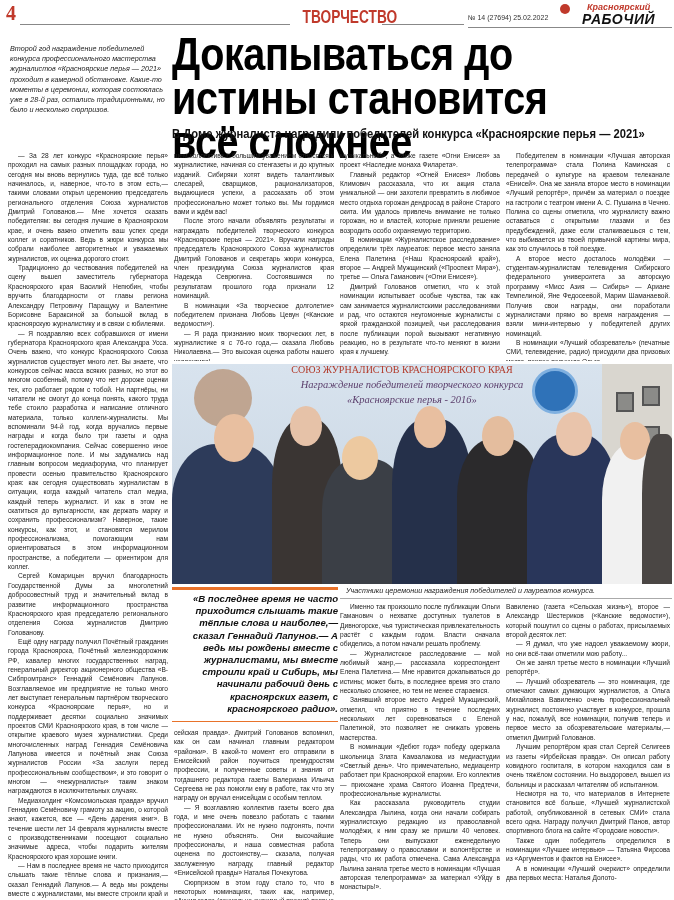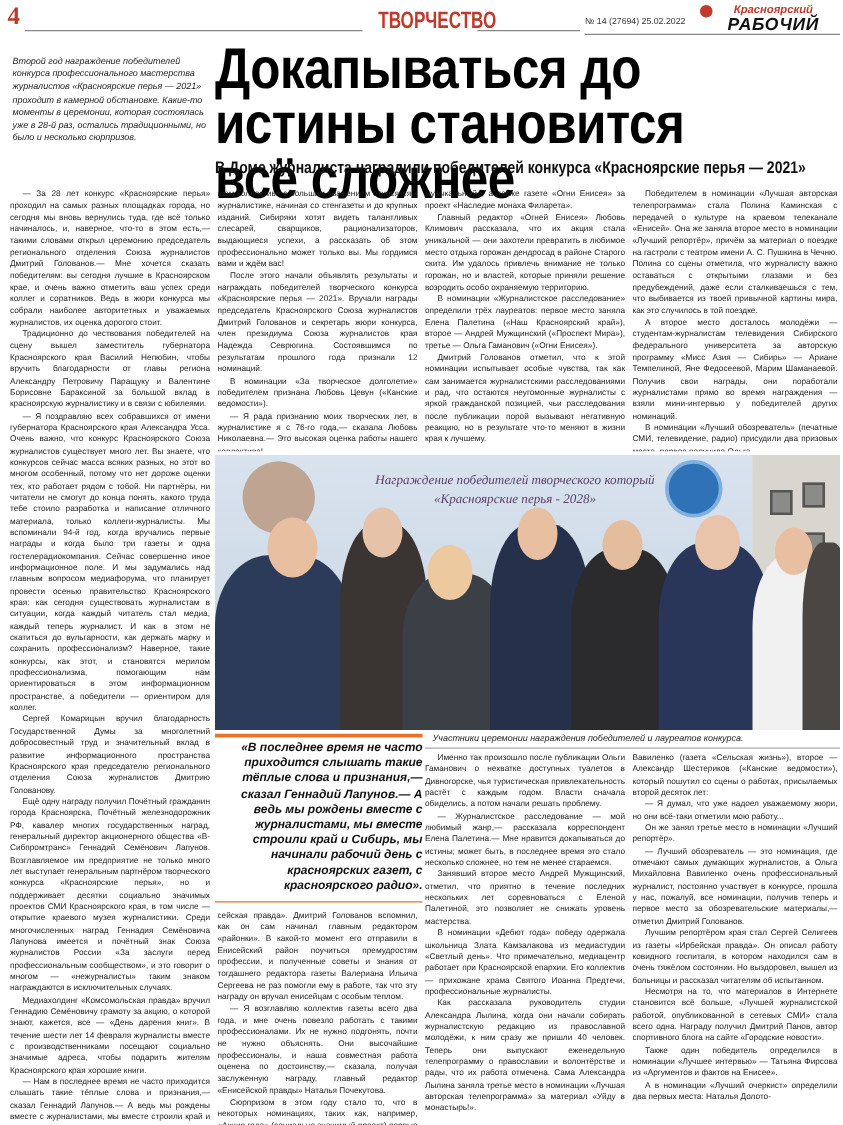--- a/index.html
+++ b/index.html
@@ -84,22 +84,23 @@
   <p>Дмитрий Голованов отметил, что к этой номинации испытывает особые чувства, так как сам занимается журналистскими расследованиями и рад, что остаются неугомонные журналисты с яркой гражданской позицией, чьи расследования после публикации порой вызывают негативную реакцию, но в результате что-то меняют в жизни края к лучшему.</p>
 </div>
 <div class="col" style="left:506px;top:151px;width:164px;height:210px;">
   <p>Победителем в номинации «Лучшая авторская телепрограмма» стала Полина Каминская с передачей о культуре на краевом телеканале «Енисей». Она же заняла второе место в номинации «Лучший репортёр», причём за материал о поездке на гастроли с театром имени А. С. Пушкина в Чечню. Полина со сцены отметила, что журналисту важно оставаться с открытыми глазами и без предубеждений, даже если сталкиваешься с тем, что выбивается из твоей привычной картины мира, как это случилось в той поездке.</p>
   <p>А второе место досталось молодёжи — студентам-журналистам телевидения Сибирского федерального университета за авторскую программу «Мисс Азия — Сибирь» — Ариане Темпелиной, Яне Федосеевой, Марим Шаманаевой. Получив свои награды, они поработали журналистами прямо во время награждения — взяли мини-интервью у победителей других номинаций.</p>
   <p>В номинации «Лучший обозреватель» (печатные СМИ, телевидение, радио) присудили два призовых места, первое получила Ольга</p>
 </div>
 
 <div class="photo">
   <div class="pen-logo"></div>
-  <div class="banner-t2">Награждение победителей творческого который</div>
-  <div class="banner-t3">«Красноярские перья - 2028»</div>
+  <div class="banner-t1">СОЮЗ ЖУРНАЛИСТОВ КРАСНОЯРСКОГО КРАЯ</div>
+  <div class="banner-t2">Награждение победителей творческого конкурса</div>
+  <div class="banner-t3">«Красноярские перья - 2016»</div>
   <div class="seal"></div>
   <div class="wall-right">
     <div class="frame" style="left:14px;top:28px;"></div>
     <div class="frame" style="left:40px;top:22px;"></div>
     <div class="frame" style="left:40px;top:62px;"></div>
   </div>
 
   <div class="person" style="left:0;width:110px;height:140px;background:#2d3b5a;"></div>
   <div class="head" style="left:42px;top:50px;width:40px;height:48px;"></div>
   <div class="person" style="left:100px;width:70px;height:165px;background:#3a3533;"></div>
@@ -113,21 +114,21 @@
   <div class="person" style="left:355px;width:90px;height:150px;background:#29365a;"></div>
   <div class="head" style="left:384px;top:48px;width:36px;height:44px;background:#e9c4ab;"></div>
   <div class="person" style="left:430px;width:70px;height:140px;background:#f1f1f1;"></div>
   <div class="head" style="left:448px;top:58px;width:30px;height:38px;"></div>
   <div class="person" style="left:470px;width:40px;height:150px;background:#4a4644;"></div>
 </div>
 
 <div class="caption">Участники церемонии награждения победителей и лауреатов конкурса.</div>
 
 <div class="quote-box">
-  <div class="quote">«В последнее время не часто приходится слышать такие тёплые слова и признания,— сказал Геннадий Лапунов.— А ведь мы рождены вместе с журналистами, мы вместе строили край и Сибирь, мы начинали рабочий день с красноярских газет, с красноярского радио».</div>
+  <div class="quote">«В последнее время не часто приходится слышать такие тёплые слова и наиболее,— сказал Геннадий Лапунов.— А ведь мы рождены вместе с журналистами, мы вместе строили край и Сибирь, мы начинали рабочий день с красноярских газет, с красноярского радио».</div>
 </div>
 
 <div class="col" style="left:174px;top:728px;width:160px;height:172px;">
   <p class="noindent">сейская правда». Дмитрий Голованов вспомнил, как он сам начинал главным редактором «районки». В какой-то момент его отправили в Енисейский район поучиться премудростям профессии, и полученные советы и знания от тогдашнего редактора газеты Валериана Ильича Сергеева не раз помогли ему в работе, так что эту награду он вручал енисейцам с особым теплом.</p>
   <p>— Я возглавляю коллектив газеты всего два года, и мне очень повезло работать с такими профессионалами. Их не нужно подгонять, почти не нужно объяснять. Они высочайшие профессионалы, и наша совместная работа оценена по достоинству,— сказала, получая заслуженную награду, главный редактор «Енисейской правды» Наталья Почекутова.</p>
   <p>Сюрпризом в этом году стало то, что в некоторых номинациях, таких как, например, «Акция года» (социально значимый проект) первые места присудили сразу двум коллективам: «Енисейской правде» за проект «Енисейск</p>
 </div>
 <div class="rubric-line" style="left:340px;top:598px;width:332px;background:#aaa;"></div>
 <div class="col" style="left:340px;top:602px;width:160px;height:298px;">
   <p>Именно так произошло после публикации Ольги Гаманович о нехватке доступных туалетов в Дивногорске, чья туристическая привлекательность растёт с каждым годом. Власти сначала обиделись, а потом начали решать проблему.</p>

